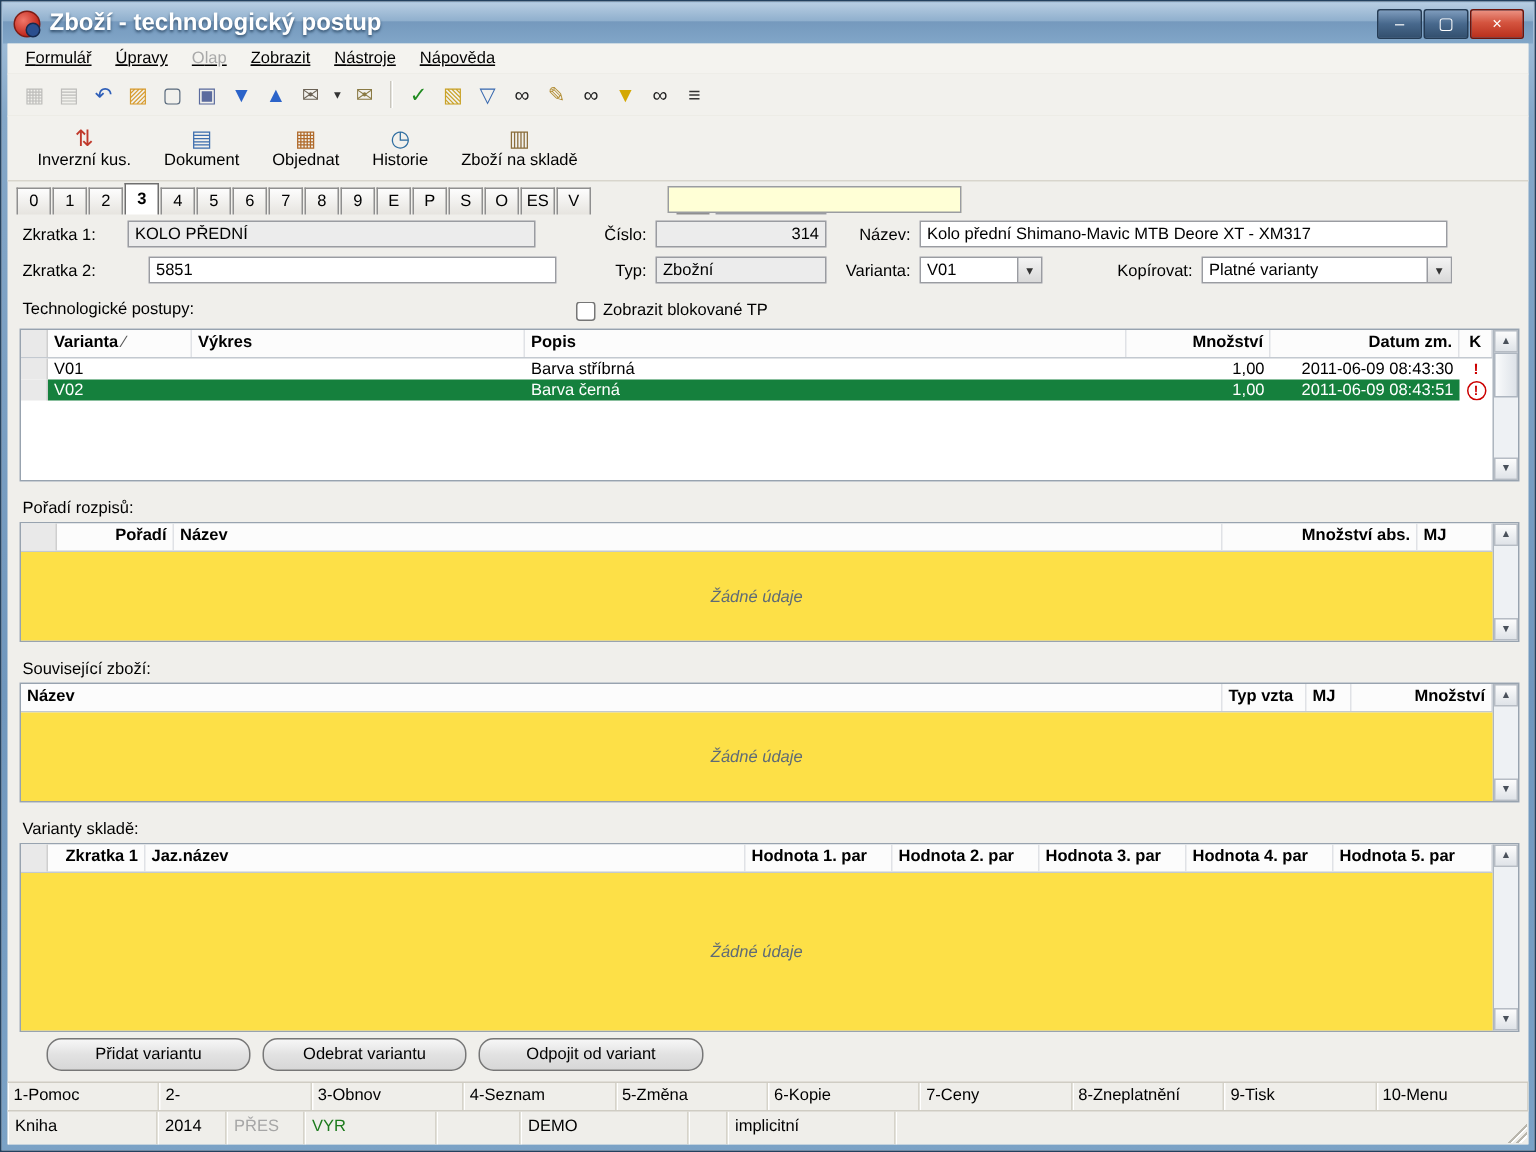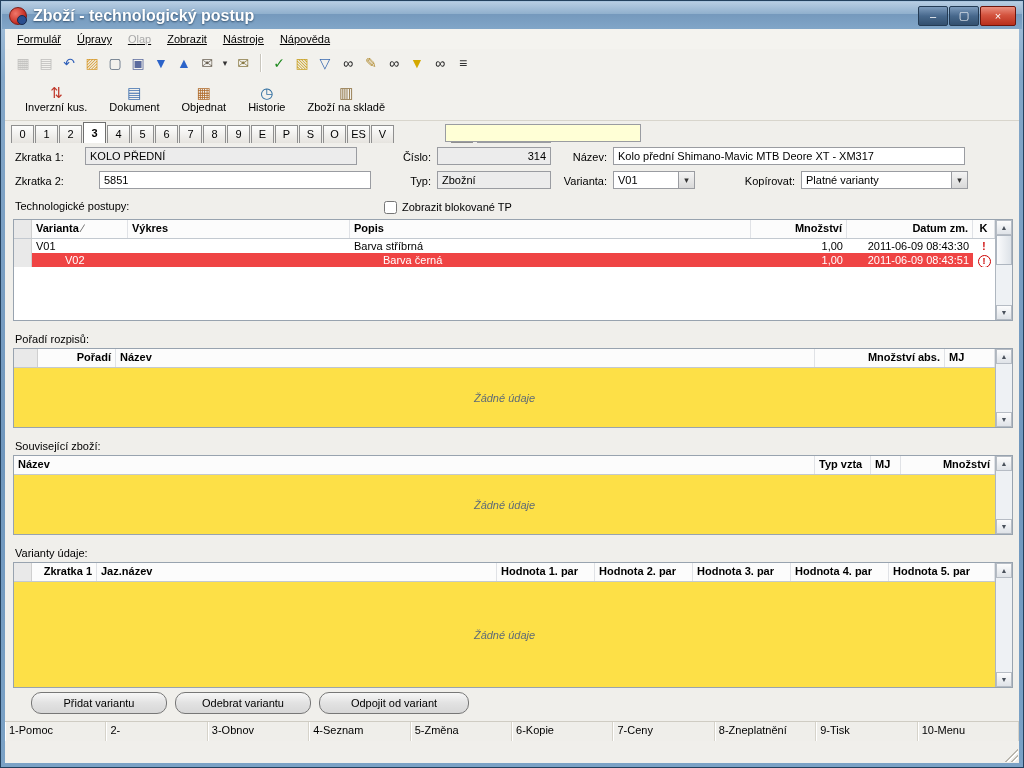--- a/index.html
+++ b/index.html
@@ -82,21 +82,21 @@
   .c-sel{width:18px;flex:0 0 18px;background:#e9e9e9;border-right:1px solid #cfcfcf;box-sizing:border-box;}
   .hmain,.rmain{flex:1;display:flex;min-width:0;}
   .tp .c-var{width:96px;flex:0 0 96px;}
   .tp .c-vyk{width:222px;flex:0 0 222px;}
   .tp .c-pop{flex:1;min-width:0;}
   .tp .c-mno{width:96px;flex:0 0 96px;text-align:right;}
   .tp .c-dat{width:126px;flex:0 0 126px;text-align:right;}
   .tp .c-k{width:22px;flex:0 0 22px;text-align:center;padding:0;}
   .trow{display:flex;height:14px;line-height:14px;font-size:11px;}
   .trow .cell{padding:0 4px;overflow:hidden;white-space:nowrap;box-sizing:border-box;}
-  .rmain.sel{background:#ef4444;color:#fff;padding-left:29px;}
+  .rmain.sel{background:#15803d;color:#fff;}
   .warn{color:#cc0000;font-weight:bold;font-size:10px;line-height:13px;}
   .warn.circ{display:inline-block;width:11px;height:11px;border:1px solid #cc0000;border-radius:50%;background:#fff;
     line-height:10px;font-size:9px;}
   .sort{color:#555;font-weight:normal;margin-left:3px;}
   
   .g2 .c-sel2{width:24px;flex:0 0 24px;background:#e9e9e9;border-right:1px solid #cfcfcf;box-sizing:border-box;}
   .g2 .c-por{width:78px;flex:0 0 78px;text-align:right;}
   .g2 .c-naz{flex:1;min-width:0;}
   .g2 .c-mab{width:130px;flex:0 0 130px;text-align:right;}
   .g2 .c-mj{width:50px;flex:0 0 50px;}
@@ -345,21 +345,21 @@
           <span>Žádné údaje</span>
         </div>
       </div>
       <div class="vsb">
         <span class="sbtn">▲</span>
         <span class="ssp"></span>
         <span class="sbtn">▼</span>
       </div>
     </div>
 
-    <span class="seclabel" style="top:517px">Varianty údaje:</span>
+    <span class="seclabel" style="top:517px">Varianty skladě:</span>
     <div class="grid g4" style="top:533px;height:126px">
       <div class="grid-main">
         <div class="grid-head">
           <div class="c-sel"></div>
           <div class="hc c-zkr">Zkratka 1</div>
           <div class="hc c-jaz">Jaz.název</div>
           <div class="hc c-h">Hodnota 1. par</div>
           <div class="hc c-h">Hodnota 2. par</div>
           <div class="hc c-h">Hodnota 3. par</div>
           <div class="hc c-h">Hodnota 4. par</div>
@@ -386,16 +386,27 @@
       <span class="fkey">3-Obnov</span>
       <span class="fkey">4-Seznam</span>
       <span class="fkey">5-Změna</span>
       <span class="fkey">6-Kopie</span>
       <span class="fkey">7-Ceny</span>
       <span class="fkey">8-Zneplatnění</span>
       <span class="fkey">9-Tisk</span>
       <span class="fkey">10-Menu</span>
     </div>
 
+    <div class="statusbar">
+      <span class="seg">Kniha</span>
+      <span class="seg">2014</span>
+      <span class="seg muted">PŘES</span>
+      <span class="seg grn">VYR</span>
+      <span class="seg"></span>
+      <span class="seg">DEMO</span>
+      <span class="seg"></span>
+      <span class="seg">implicitní</span>
+      <span class="seg"></span>
+    </div>
 
     <div class="grip"></div>
   </div>
 </div>
 
 </body></html>

